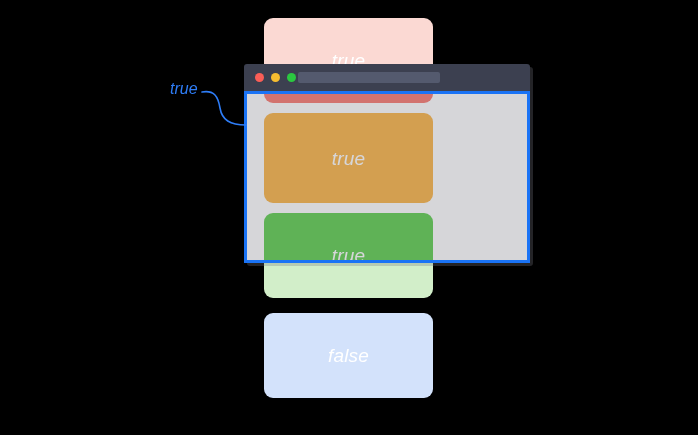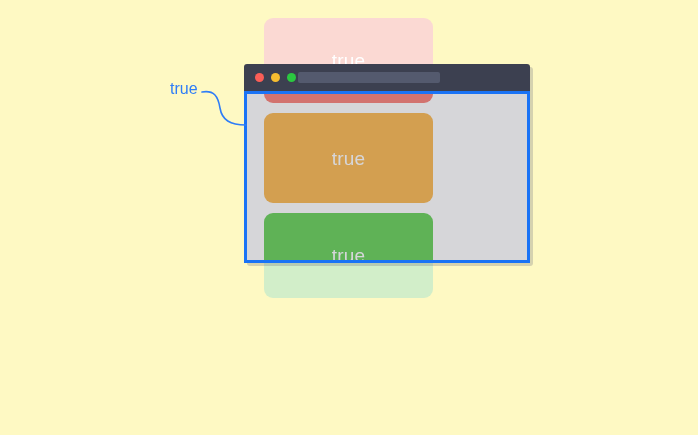--- a/index.html
+++ b/index.html
@@ -14,21 +14,22 @@
     overflow: hidden;
     position: relative;
   }
 
   #stage {
     position: absolute;
     left: 0;
     top: 0;
     width: 698px;
     height: 435px;
-    background: #fef9c3;
+    background: #000000;
+    font-style: italic;
   }
 
   
   .box-column {
     position: absolute;
     left: 264px;
     top: 0;
     width: 169px;
     height: 435px;
   }
@@ -181,20 +182,23 @@
 
   <div class="box-column">
     <div class="box faded" style="top:18px;height:85px;background:#fbd9d3;">
       <span class="box-label">true</span>
     </div>
     <div class="box faded" style="top:113px;height:90px;background:#fde7c4;">
       <span class="box-label">true</span>
     </div>
     <div class="box faded" style="top:213px;height:85px;background:#d2eec9;">
       <span class="box-label">true</span>
+    </div>
+    <div class="box faded" style="top:313px;height:85px;background:#d3e2fb;">
+      <span class="box-label">false</span>
     </div>
   </div>
 
   <div class="viewport-page"></div>
 
   <div class="viewport-clip">
     <div class="inner">
       <div class="box-column">
         <div class="box" style="top:18px;height:85px;background:#fa7268;">
           

